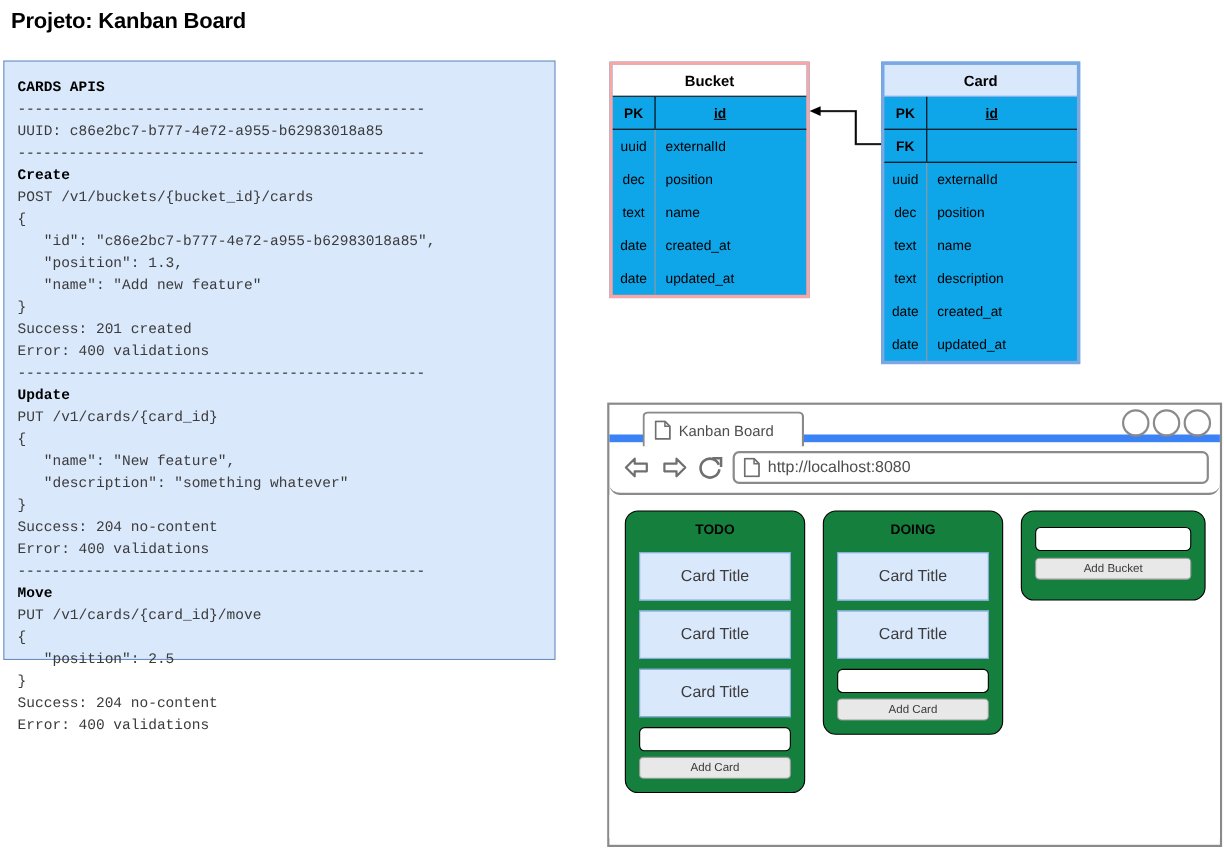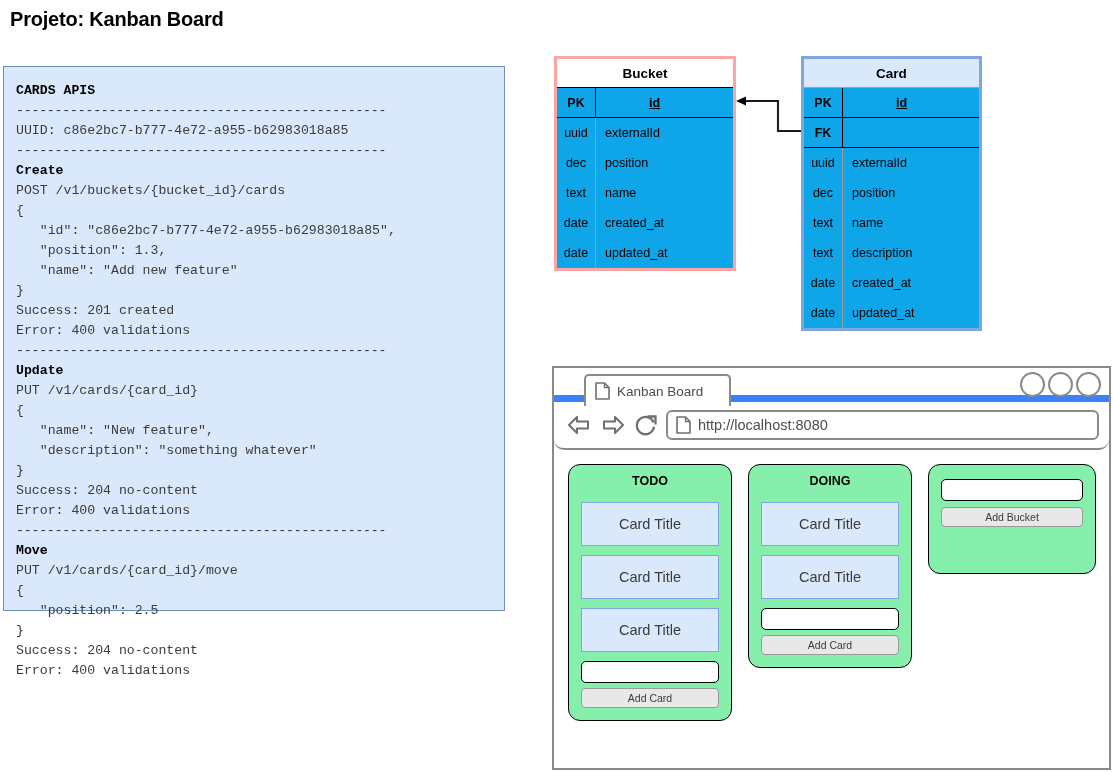--- a/index.html
+++ b/index.html
@@ -24,21 +24,21 @@
     font-size: 20px;
     font-weight: bold;
     letter-spacing: -0.2px;
     white-space: nowrap;
   }
 
   
   #api-panel {
     position: absolute;
     left: 3px;
-    top: 66px;
+    top: 55px;
     width: 502px;
     height: 545px;
     background: #dae8fc;
     border: 1px solid #6c8ebf;
     box-sizing: border-box;
     padding: 14px 12px 0 12px;
   }
   .api-line {
     font-family: "Liberation Mono", "DejaVu Sans Mono", monospace;
     font-size: 13.2px;
@@ -206,25 +206,25 @@
   
   #kanban {
     display: flex;
     align-items: flex-start;
     gap: 16px;
   }
   .kcolumn {
     border: 1.6px solid #000000;
     border-radius: 12px;
     box-sizing: border-box;
-    background: #86efac;
+    background: #15803d;
     padding: 9px 12px 12px 12px;
   }
   .kcolumn.todo, .kcolumn.doing { width: 164px; }
-  .kcolumn.bucketbox { width: 168px; height: 110px; padding-top: 14px; }
+  .kcolumn.bucketbox { width: 168px; height: 82px; padding-top: 14px; }
   .kcol-title {
     text-align: center;
     font-size: 12.5px;
     font-weight: bold;
     margin-bottom: 14px;
     white-space: nowrap;
   }
   .kcard {
     background: #dae8fc;
     border: 1px solid #7ea6e0;

